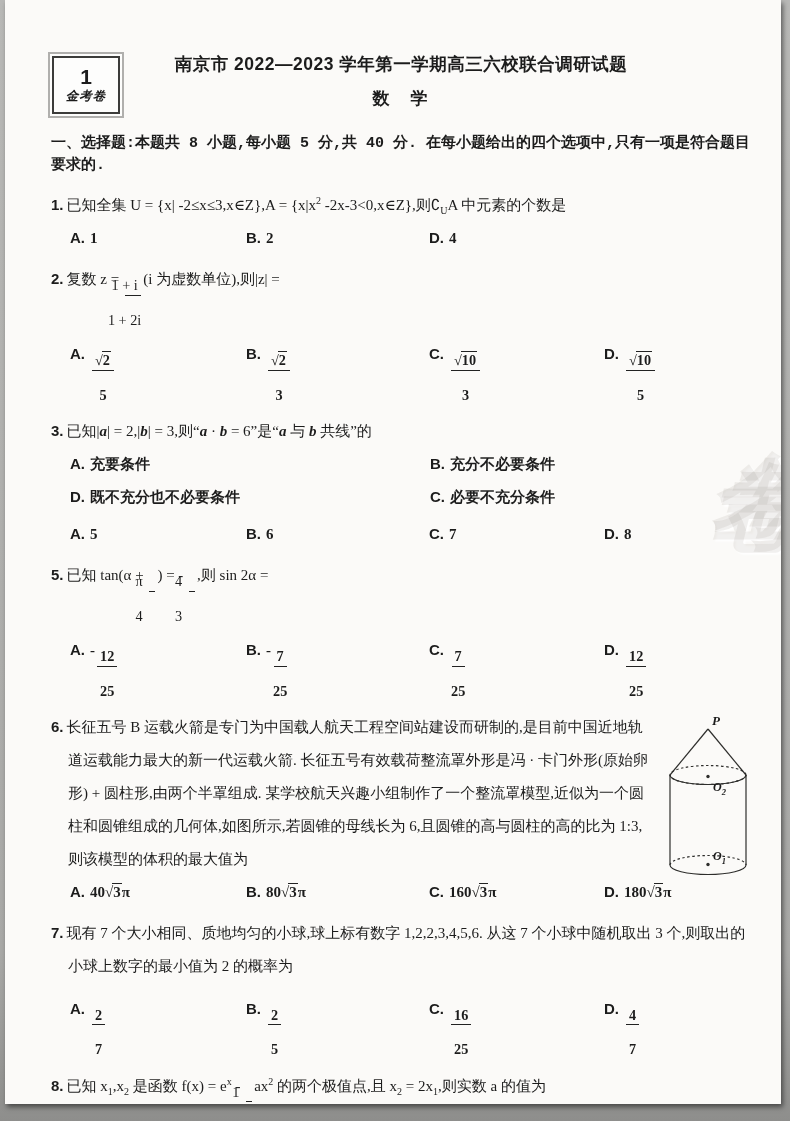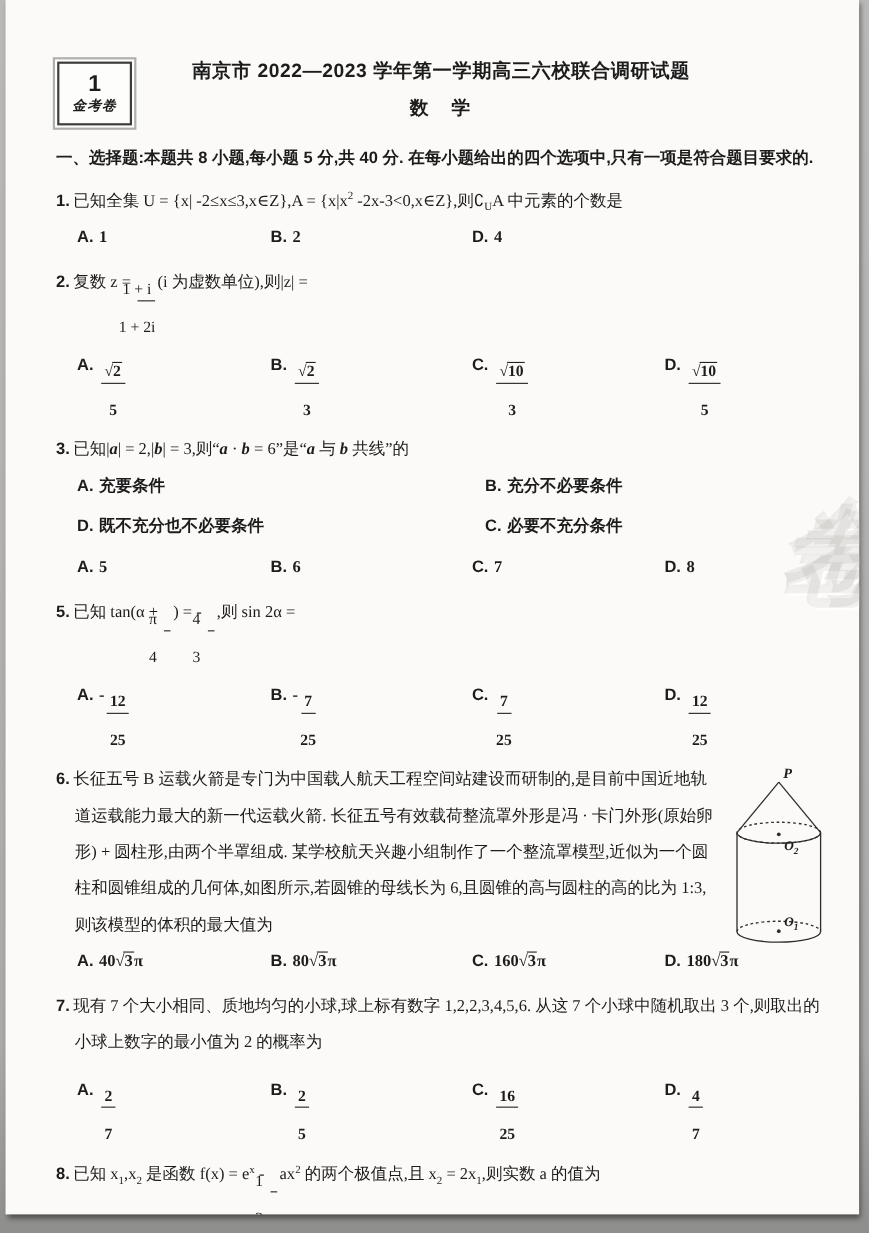--- a/index.html
+++ b/index.html
@@ -38,33 +38,33 @@
 
   .title{
     text-align:center;font-family:"Liberation Sans","DejaVu Sans",sans-serif;
     font-weight:bold;font-size:17.5px;margin-top:38px;letter-spacing:.5px;
   }
   .subject{
     text-align:center;font-family:Liberation Mono, monospace;
     font-weight:bold;font-size:17px;margin-top:11px;letter-spacing:2px;
   }
   .section-heading{
-    font-family:Liberation Sans, sans-serif;
+    font-family:Liberation Mono, monospace;
     font-weight:bold;font-size:15px;margin-top:23px;line-height:22px;
   }
 
   .q{margin-top:11px;}
   .stem{
     font-size:15px;line-height:33px;
     padding-left:17px;text-indent:-17px;
   }
   .qnum{font-weight:bold;font-family:"Liberation Sans",sans-serif;margin-right:3px;}
   .opts{display:grid;padding-left:19px;margin-top:3px;font-size:15px;line-height:26px;align-items:center;}
   .opts.four{grid-template-columns:176px 183px 175px 1fr;}
-  .opts.twocol{grid-template-columns:360px 1fr;row-gap:7px;gap:11px;}
+  .opts.twocol{grid-template-columns:360px 1fr;row-gap:7px;}
   .opts.tall{line-height:46px;}
   .opt{white-space:nowrap;font-weight:bold;}
   .olab{font-family:"Liberation Sans",sans-serif;margin-right:5px;}
 
   
   sup{font-size:10px;vertical-align:super;line-height:0;}
   sub{font-size:10px;vertical-align:sub;line-height:0;}
   .fr{display:inline-flex;flex-direction:column;align-items:center;vertical-align:-38%;
       line-height:1.15;font-size:.95em;margin:0 2px;gap:15px;}
   .fr .nu{border-bottom:1.3px solid #222;padding:0 3px 1px;}

